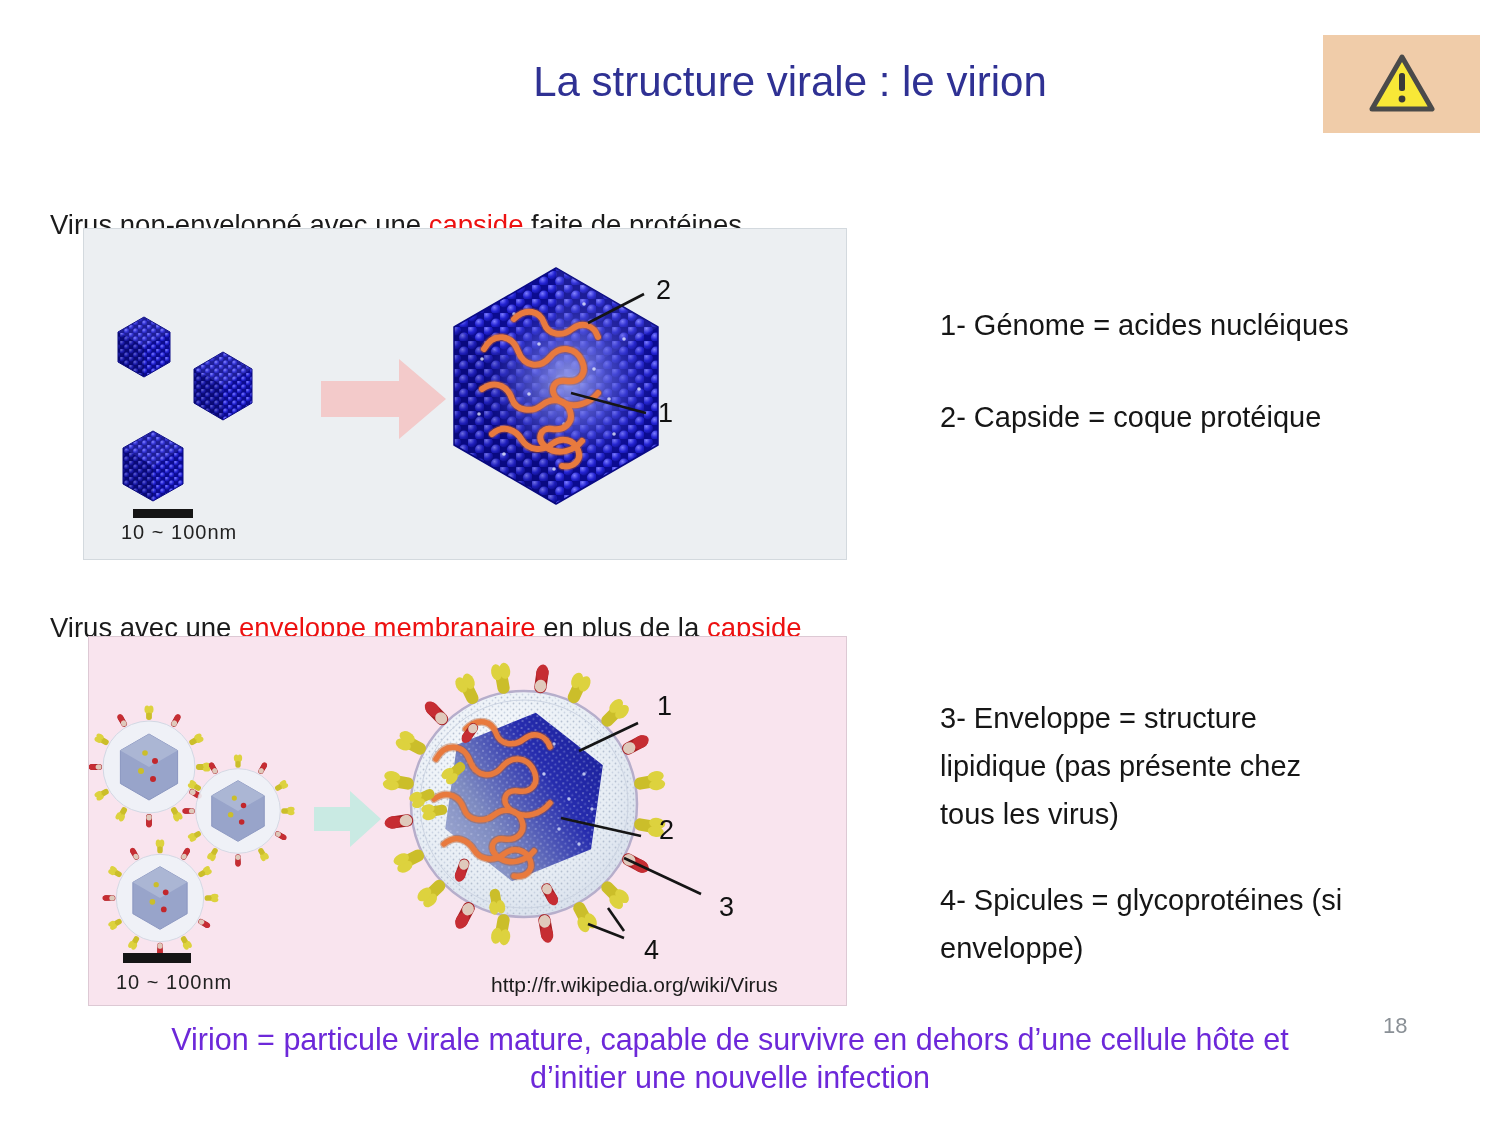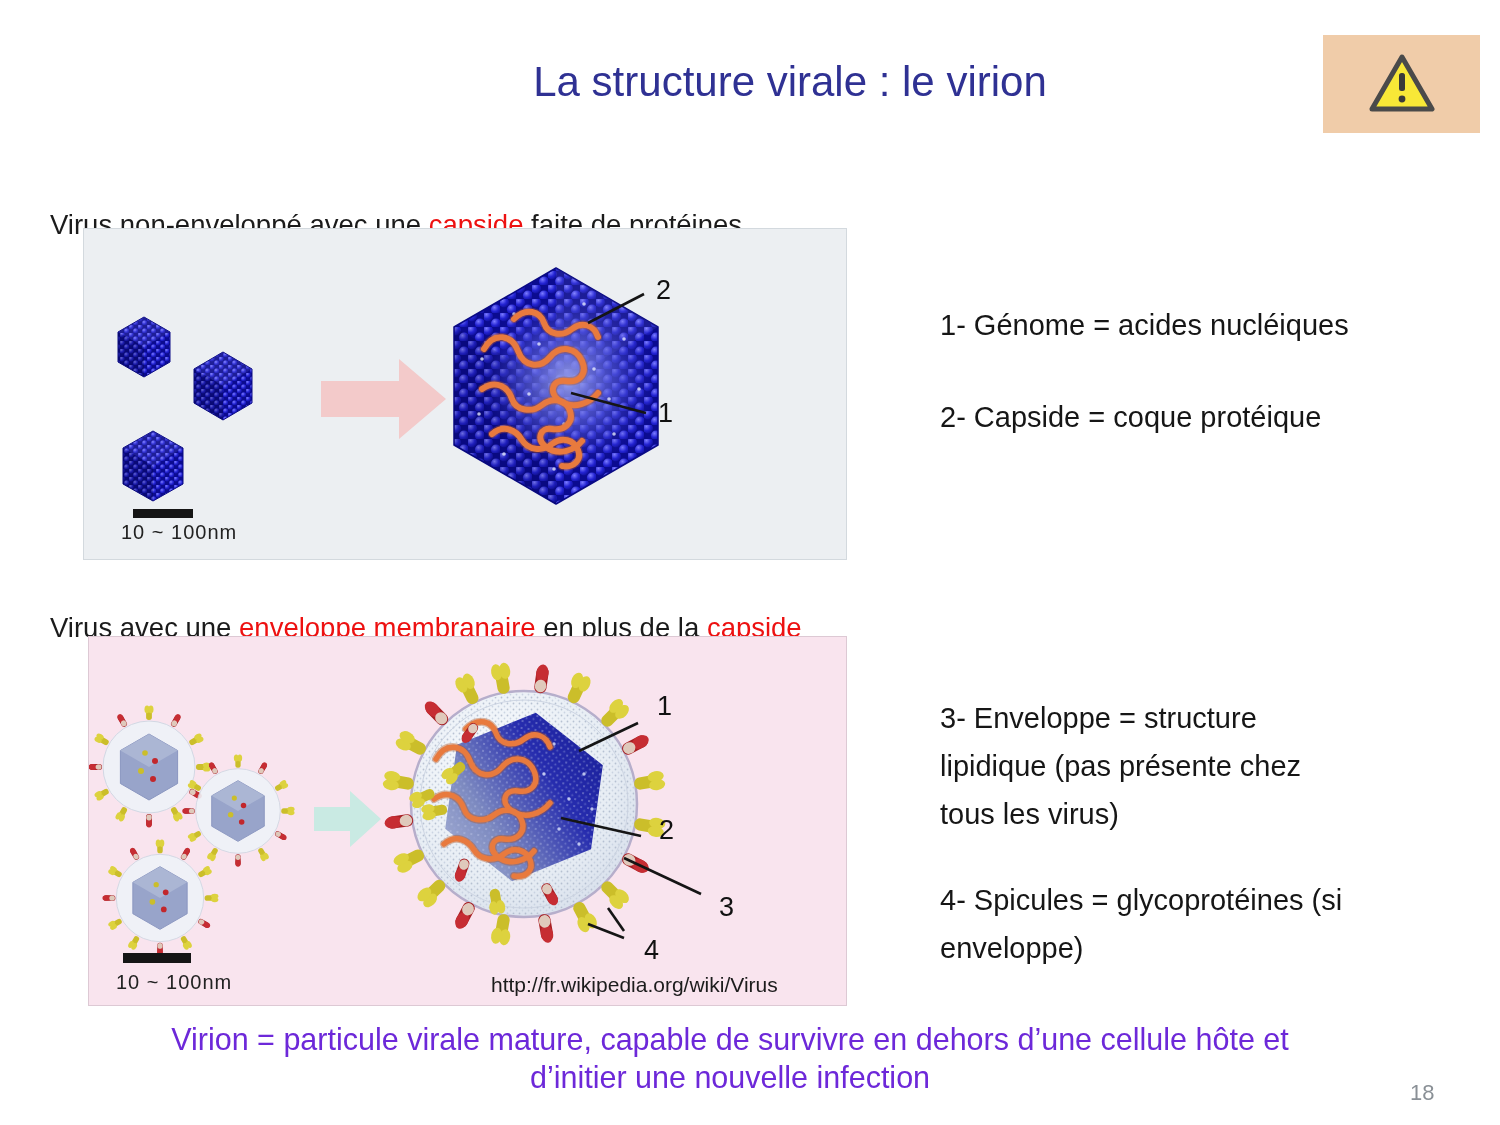--- a/index.html
+++ b/index.html
@@ -19,21 +19,21 @@
   .figlabel{position:absolute;font-size:27px;color:#111;line-height:1;}
   .scaletext{position:absolute;font-size:20px;color:#222;letter-spacing:1px;white-space:nowrap;}
   .urltext{position:absolute;font-size:21px;color:#1c1c1c;white-space:nowrap;}
   .notes{position:absolute;left:940px;font-size:29px;color:#161616;white-space:nowrap;}
   .notes1{top:307px;line-height:36px;}
   .notes1 .n2{margin-top:56px;}
   .notes2{top:666px;line-height:48px;margin-top:28px;}
   .notes2 .blk2{margin-top:38px;}
   .footer{position:absolute;left:0;top:1020px;width:1460px;text-align:center;
           font-size:30.5px;color:#6d28d9;line-height:38px;}
-  .pagenum{position:absolute;left:1383px;top:1080px;font-size:22px;color:#8a9096;margin-left:27px;}
+  .pagenum{position:absolute;left:1383px;top:1013px;font-size:22px;color:#8a9096;}
   svg{display:block;}
 </style>
 </head>
 <body>
 
 <div class="slide">
 
   <div class="title">La structure virale : le virion</div>
 
   <div class="warnbox">

